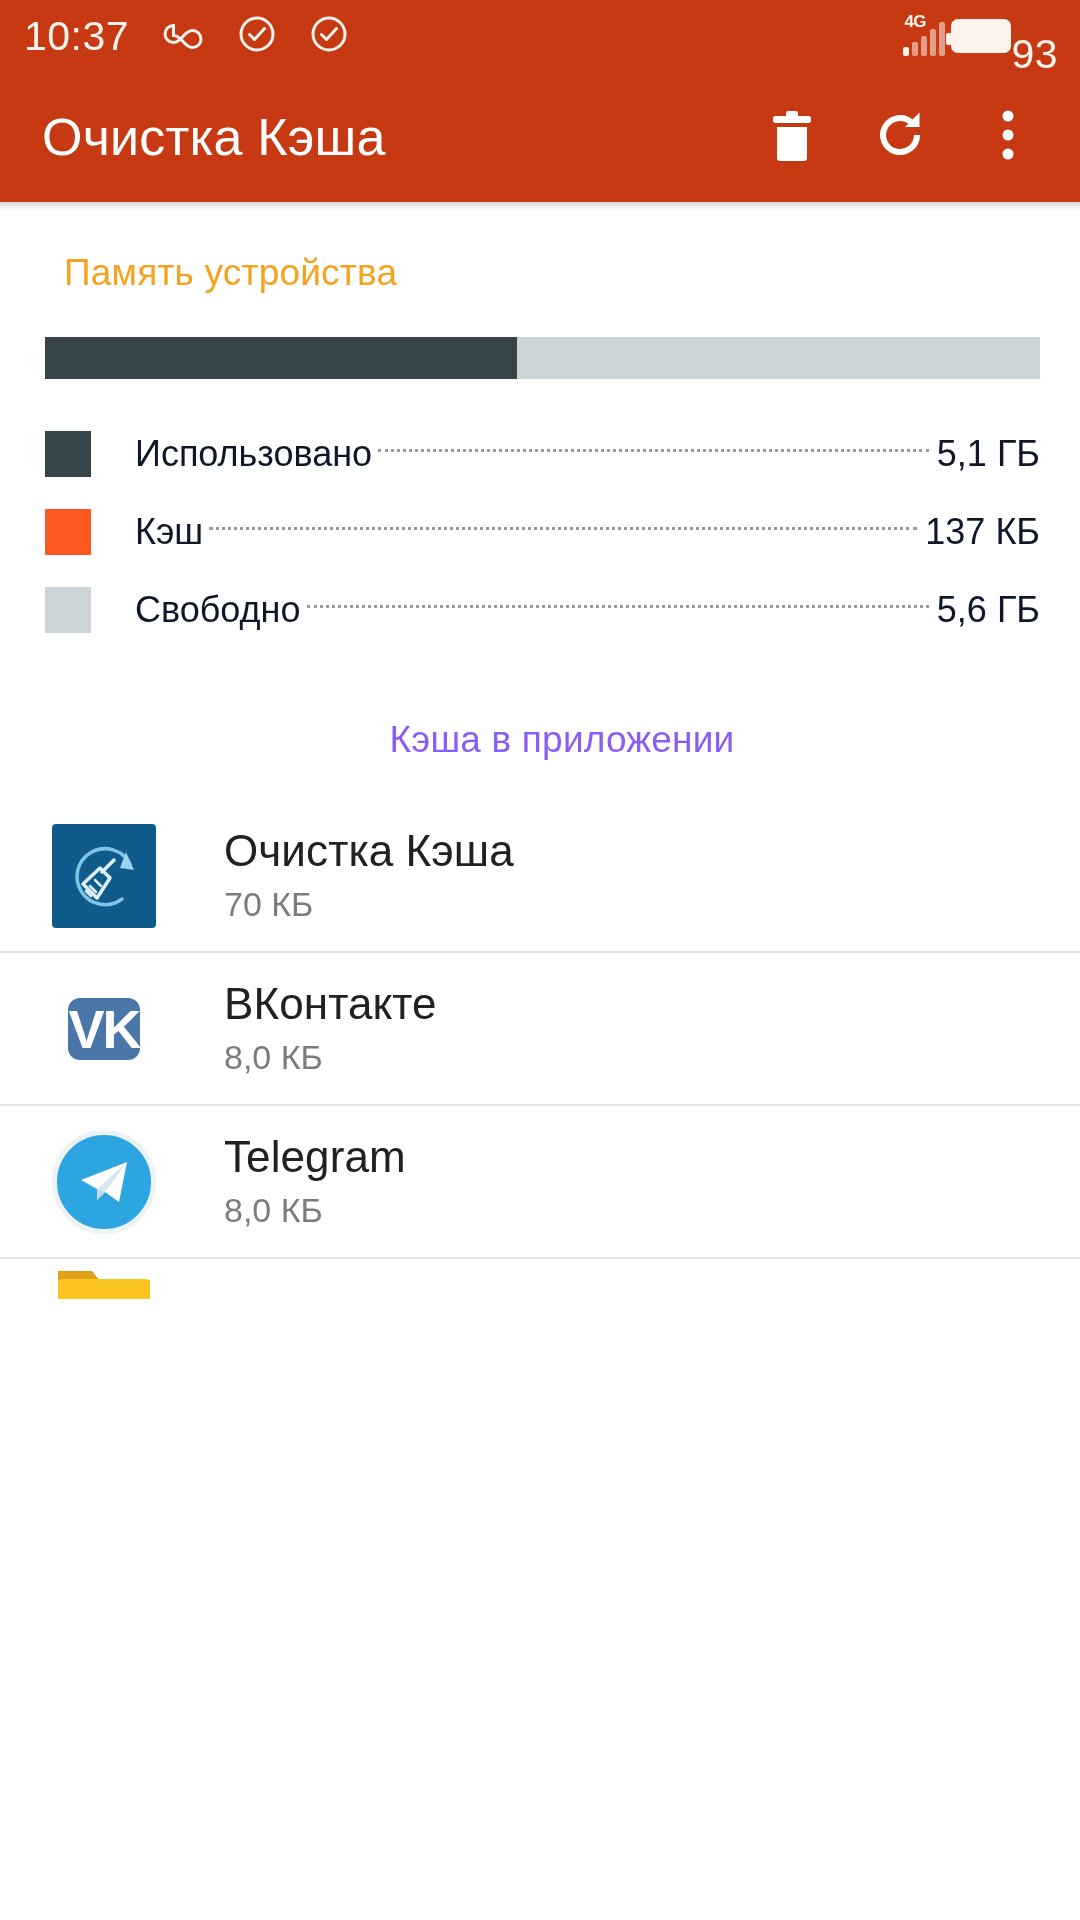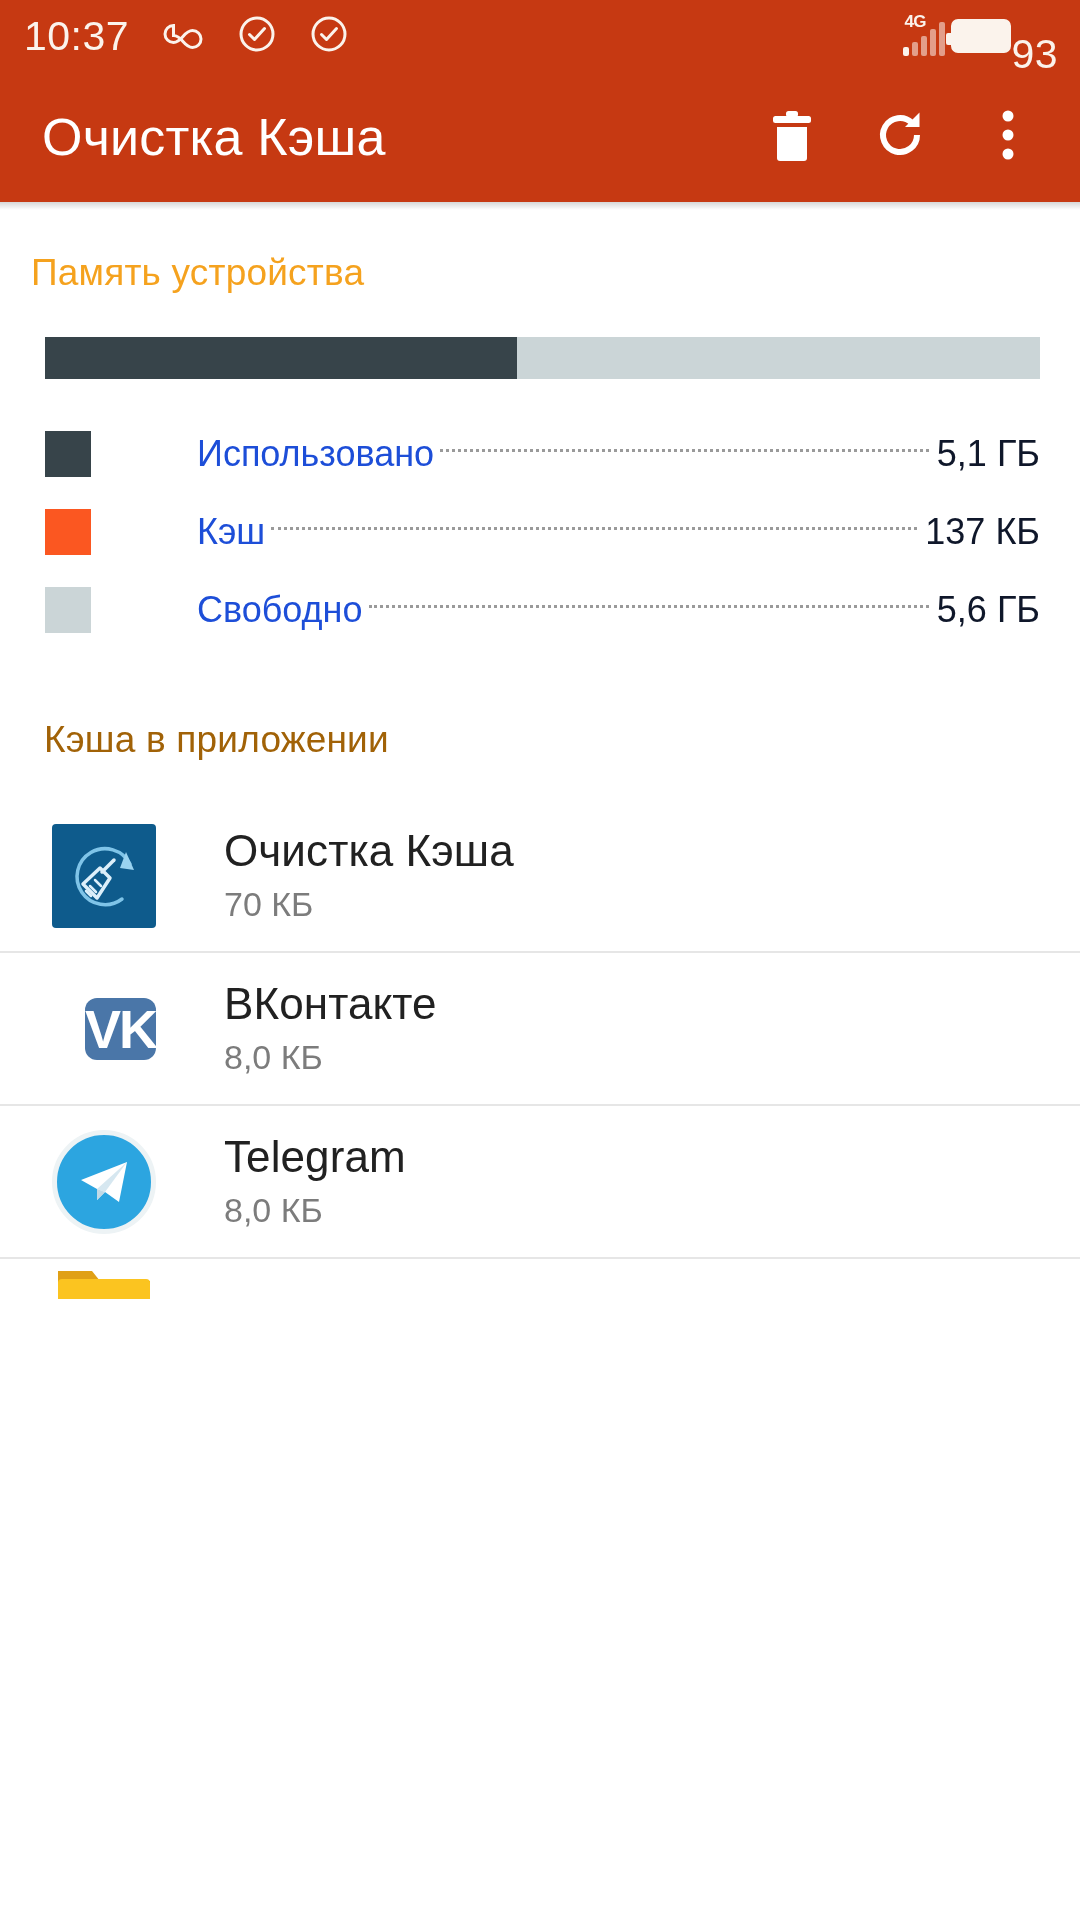--- a/index.html
+++ b/index.html
@@ -98,21 +98,21 @@
     height: 8px;
     background: linear-gradient(to bottom, rgba(0,0,0,0.16), rgba(0,0,0,0));
   }
 
   
   .content { background: #ffffff; }
 
   .section-title {
     color: #F5A21E;
     font-size: 37px;
-    padding: 44px 0 0 31px;
+    padding: 44px 0 0 64px;
     line-height: 1;
     letter-spacing: 0.2px;
   }
 
   .bar-wrap {
     margin: 46px 40px 0 45px;
     height: 42px;
     display: flex;
     background: #CBD5D7;
     overflow: hidden;
@@ -123,62 +123,63 @@
 
   .legend { margin: 36px 40px 0 45px; }
   .legend-row {
     display: flex;
     align-items: center;
     height: 78px;
   }
   .swatch { width: 46px; height: 46px; flex: none; }
   .legend-label {
     font-size: 36px;
-    color: #1d4ed8;
-    margin-left: 106px;
+    color: #0f172a;
+    margin-left: 44px;
     white-space: nowrap;
   }
   .leader {
     flex: 1;
     border-bottom: 3px dotted #9A9A9A;
     margin: 0 8px 9px 6px;
     height: 1px;
   }
   .legend-value {
     font-size: 36px;
     color: #0f172a;
     white-space: nowrap;
   }
 
   .section-title-2 {
-    color: #a16207;
+    color: #8b5cf6;
     font-size: 37px;
     padding: 72px 0 0 44px;
     line-height: 1;
     letter-spacing: 0.2px;
+    text-align: center;
   }
 
   
   .app-list { margin-top: 42px; }
   .app-row {
     display: flex;
     align-items: center;
     height: 153px;
     padding-left: 52px;
     box-sizing: border-box;
     border-bottom: 2px solid #E6E6E6;
     background: #fff;
   }
   .app-icon {
     width: 104px; height: 104px;
     flex: none;
     position: relative;
     display: flex;
     align-items: center;
-    justify-content: flex-end;
+    justify-content: center;
   }
   .app-text { margin-left: 68px; display: flex; flex-direction: column; justify-content: center; }
   .app-name {
     font-size: 44px;
     color: #212121;
     line-height: 1.12;
     letter-spacing: 0.1px;
   }
   .app-size {
     font-size: 34px;

